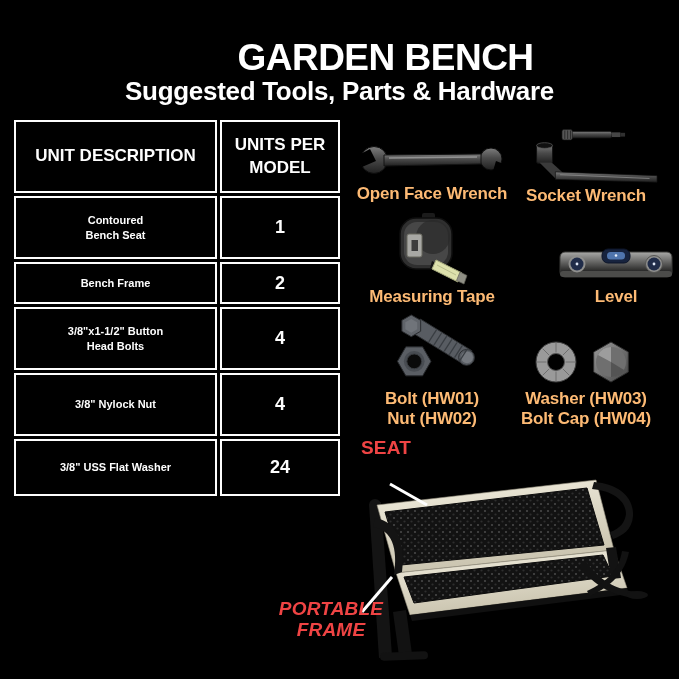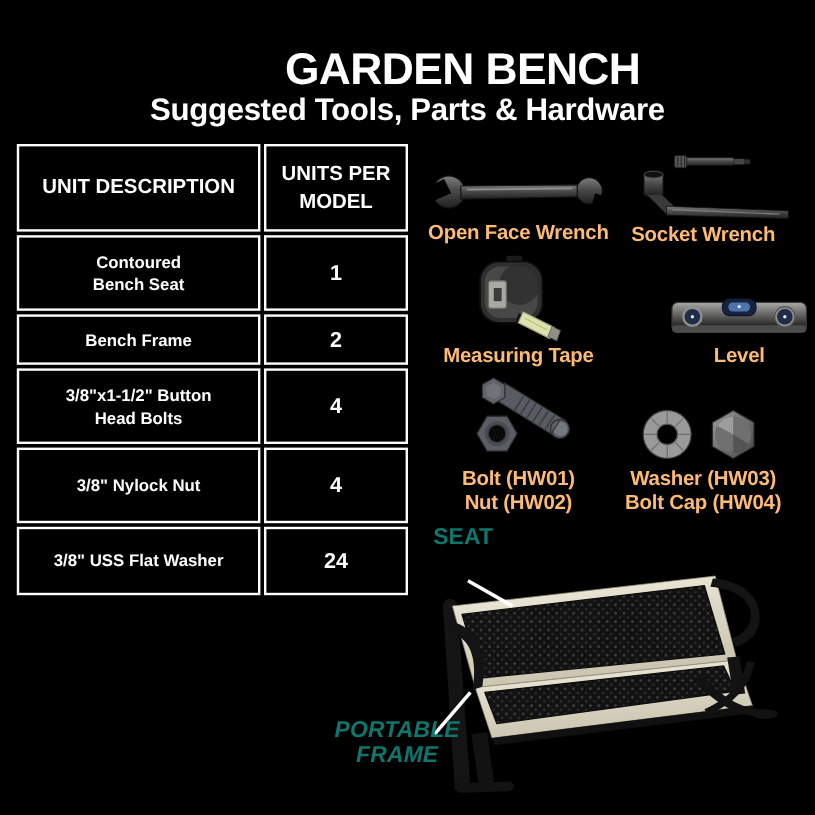--- a/index.html
+++ b/index.html
@@ -20,21 +20,21 @@
   .parts-table{
     position:absolute;left:14px;top:120px;width:326px;
     display:grid;grid-template-columns:203px 120px;
     grid-template-rows:73px 63px 42px 63px 63px 57px;
     gap:3px;background:#000;
   }
   .cell{
     background:#000;border:2px solid #fdfdfd;
     display:flex;align-items:center;justify-content:center;
     text-align:center;font-weight:bold;color:#fdfdfd;
-    font-size:14px;line-height:1.35;white-space:pre-line;padding:2px;
+    font-size:11px;line-height:1.35;white-space:pre-line;padding:2px;
     box-sizing:border-box;
   }
   .cell.th{font-size:17px;}
   .cell.units{font-size:18px;}
   
   .tool{
     position:absolute;width:160px;display:flex;flex-direction:column;
     align-items:center;
   }
   .icon-area{display:flex;align-items:flex-end;justify-content:center;}
@@ -44,21 +44,21 @@
   }
   #tool-ofw{left:352px;top:132px;} #tool-ofw .icon-area{height:52px;}
   #tool-sw {left:506px;top:120px;} #tool-sw .icon-area{height:66px;}
   #tool-mt {left:352px;top:216px;} #tool-mt .icon-area{height:71px;}
   #tool-lv {left:536px;top:226px;} #tool-lv .icon-area{height:61px;}
   #tool-bn {left:352px;top:310px;} #tool-bn .icon-area{height:79px;}
   #tool-wc {left:506px;top:320px;} #tool-wc .icon-area{height:69px;}
   
   .diagram-label{
     position:absolute;text-align:center;font-weight:bold;font-size:19px;
-    line-height:21px;letter-spacing:0.2px;color:#0f766e;
+    line-height:21px;letter-spacing:0.2px;color:#ef4444;
   }
   #seat-plank-label{left:326px;top:437px;width:120px;}
   #portable-frame-label{left:266px;top:598px;width:130px;font-style:italic;}
   #annotation-lines{position:absolute;left:0;top:0;pointer-events:none;}
   #bench-svg{position:absolute;left:280px;top:460px;}
 </style>
 </head>
 <body>
 
 <div class="title">GARDEN BENCH</div>

